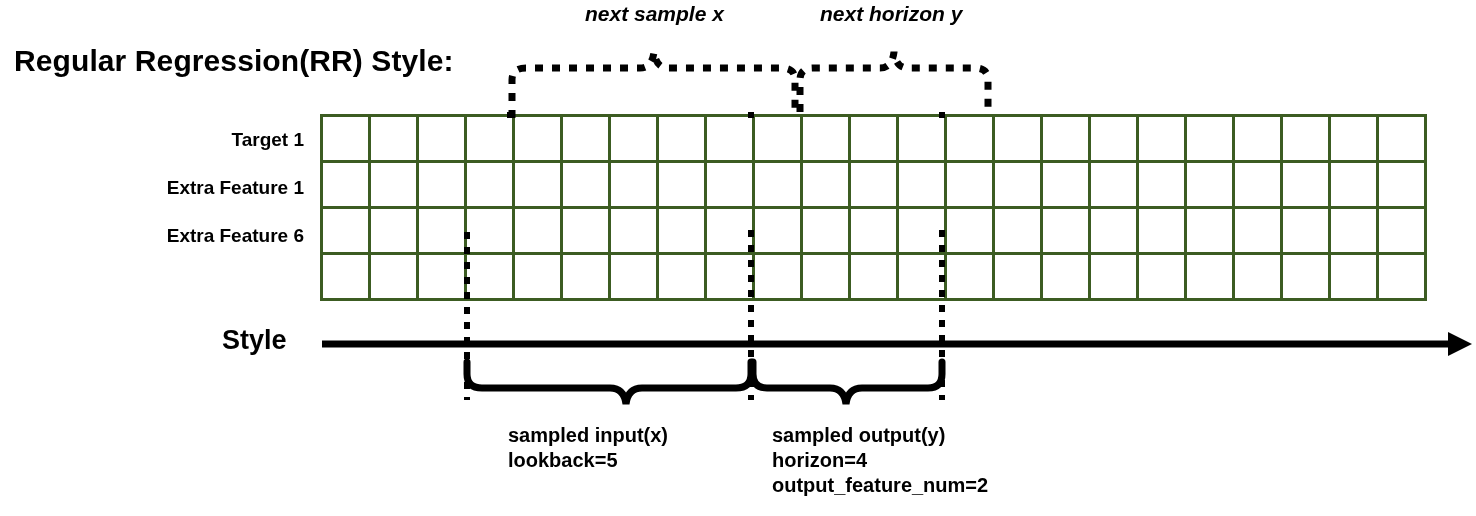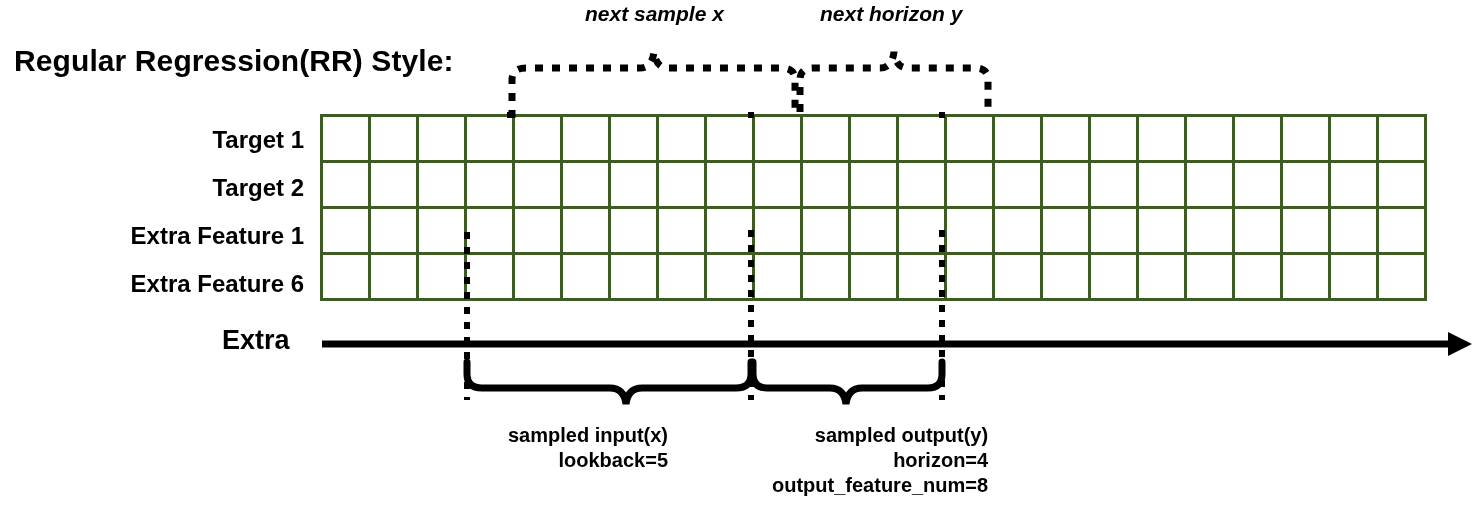--- a/index.html
+++ b/index.html
@@ -13,21 +13,21 @@
   #page-title{
     left:14px;top:4px;font-size:30px;font-weight:700;letter-spacing:.1px;
     white-space:nowrap;
     margin-top:40px;
   }
 
   
   #row-labels{left:0px;top:116px;width:312px;}
   .row-label{
     height:48px;line-height:48px;text-align:right;
-    font-size:24px;font-weight:700;white-space:nowrap;padding-right:8px;
+    font-size:19px;font-weight:700;white-space:nowrap;padding-right:8px;
   }
 
   
   #grid-wrap{left:320px;top:114px;}
   table.grid{border-collapse:collapse;}
   table.grid td{
     width:45px;height:43px;padding:0;
     border:3px solid #3c5c22;background:#fff;
   }
   td.c-green{background:#70ad47;}
@@ -50,30 +50,29 @@
 
   #time-label{
     left:222px;top:325px;font-size:27px;font-weight:700;white-space:nowrap;
   }
 
   .bottom-note{
     font-size:20px;font-weight:600;line-height:25px;white-space:nowrap;
   }
   #note-input{left:508px;top:423px;}
   #note-output{left:772px;top:423px;}
-  .bottom-note div{display:block;text-align:right;}
+  .bottom-note div{display:block;}
 </style>
 </head>
 <body>
 
 <div class="abs" id="page-title">Regular Regression(RR) Style:</div>
 
 <div class="abs" id="row-labels">
   <div class="row-label">Target 1</div>
-  <div class="row-label">Target 2</div>
   <div class="row-label">Extra Feature 1</div>
   <div class="row-label">Extra Feature 6</div>
 </div>
 
 <div class="abs" id="grid-wrap">
   <table class="grid" id="grid-table">
     <tbody id="grid-body">
         <tr>
           <td class="c-white"></td>
           <td class="c-white"></td>
@@ -200,24 +199,24 @@
   <polygon points="1472,344 1448,332 1448,356" fill="#000"></polygon>
 
   <path d="M467,362 L467,374 Q467,388 482,388 L610,388 Q624,388 626,404 Q628,388 642,388 L736,388 Q751,388 751,374 L751,362" fill="none" stroke="#000" stroke-width="7" stroke-linecap="round"></path>
 
   <path d="M753,362 L753,374 Q753,388 767,388 L830,388 Q844,388 846,404 Q848,388 862,388 L928,388 Q942,388 942,374 L942,362" fill="none" stroke="#000" stroke-width="7" stroke-linecap="round"></path>
 </svg>
 
 <div class="abs top-note" id="note-x">next sample x</div>
 <div class="abs top-note" id="note-y">next horizon y</div>
 
-<div class="abs" id="time-label">Extra</div>
+<div class="abs" id="time-label">Style</div>
 
 <div class="abs bottom-note" id="note-input">
   <div>sampled input(x)</div>
   <div>lookback=5</div>
 </div>
 
 <div class="abs bottom-note" id="note-output">
   <div>sampled output(y)</div>
   <div>horizon=4</div>
-  <div>output_feature_num=8</div>
+  <div>output_feature_num=2</div>
 </div>
 
 </body></html>

